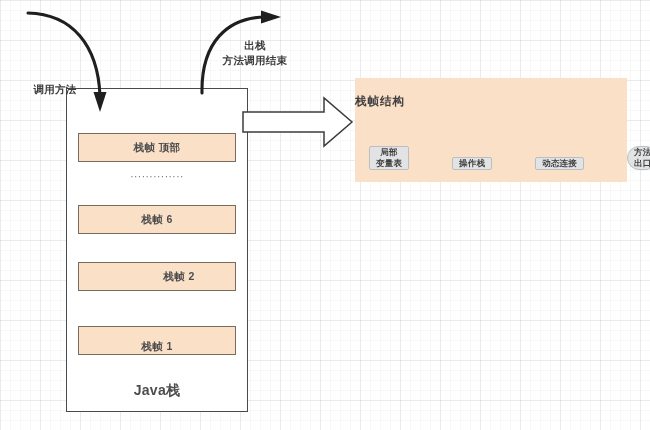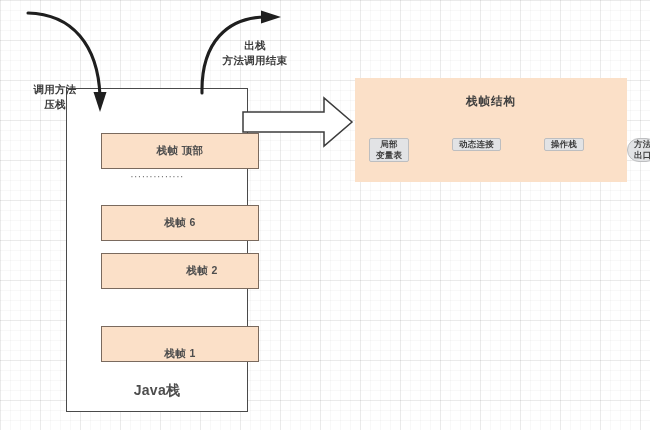--- a/index.html
+++ b/index.html
@@ -37,35 +37,34 @@
     box-sizing: border-box;
     border: 1.6px solid #4a4a4a;
     background: #ffffff;
   }
 
   
   .frame-cell {
     box-sizing: border-box;
     left: 78px;
     width: 158px;
-    height: 36px;
+    height: 29px;
     background: #fbe0c8;
     border: 1.4px solid #7a6a5e;
     display: flex;
     align-items: center;
     justify-content: center;
     font-size: 10.5px;
     font-weight: bold;
     color: #4d4d4d;
     letter-spacing: 0.4px;
-    margin-left: 23px;
   }
   #frame-top  { top: 133px; }
   #frame-3    { top: 205px; }
-  #frame-2    { top: 253px; padding-left: 44px; }
+  #frame-2    { top: 262px; padding-left: 44px; }
   #frame-1    { top: 326px; align-items: flex-end; }
 
   #ellipsis-row {
     left: 78px;
     top: 168px;
     width: 158px;
     height: 16px;
     display: flex;
     align-items: center;
     justify-content: center;
@@ -113,34 +112,33 @@
     top: 78px;
     width: 272px;
     height: 104px;
     background: #fbe0c8;
   }
   #frame-structure-title {
     position: absolute;
     left: 0;
     top: 16px;
     width: 272px;
-    text-align: center;
     font-size: 11.5px;
     font-weight: bold;
     color: #3f3f3f;
     letter-spacing: 1px;
   }
   #component-row {
     position: absolute;
     left: 14px;
     top: 60px;
     width: 244px;
     height: 32px;
     display: flex;
-    align-items: flex-start;
+    align-items: flex-end;
     justify-content: space-between;
     gap: 43px;
   }
   .component-chip {
     box-sizing: border-box;
     background: #e2e3e5;
     border: 1px solid #bdbec0;
     border-radius: 2px;
     display: flex;
     flex-direction: column;
@@ -182,21 +180,20 @@
   </div>
 
   <div class="abs frame-cell" id="frame-1">
     <span>栈帧 1</span>
   </div>
 
   <div class="abs" id="java-stack-label">Java栈</div>
 
   <div class="abs anno-label" id="push-label">
     <div>调用方法</div>
-    <div>压栈</div>
   </div>
 
   <div class="abs anno-label" id="pop-label">
     <div>出栈</div>
     <div>方法调用结束</div>
   </div>
 
   <svg class="abs" id="arrow-svg-layer" viewBox="0 0 650 430">
 
     <g>
@@ -215,25 +212,25 @@
   </svg>
 
   <div class="abs" id="frame-structure-panel">
     <div id="frame-structure-title">栈帧结构</div>
 
     <div id="component-row">
       <div class="component-chip chip-w-wide">
         <span>局部</span>
         <span>变量表</span>
       </div>
+      <div class="component-chip chip-w-mid">
+        <span>操作栈</span>
+      </div>
       <div class="component-chip chip-w-wide">
         <span>动态连接</span>
-      </div>
-      <div class="component-chip chip-w-mid">
-        <span>操作栈</span>
       </div>
       <div class="component-chip chip-w-narrow">
         <span>方法</span>
         <span>出口</span>
       </div>
     </div>
   </div>
 
 </div>
 

